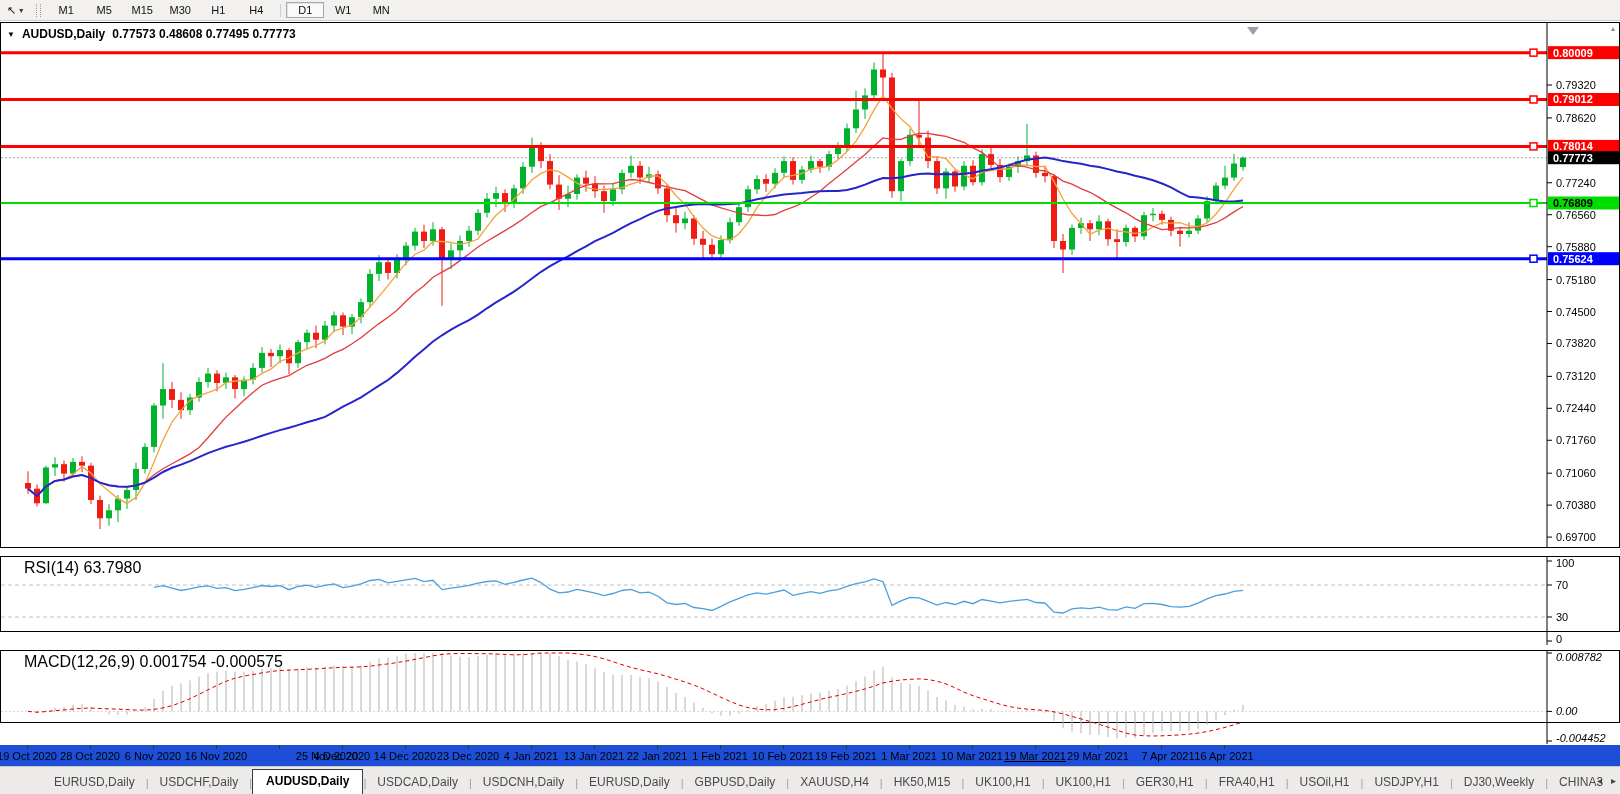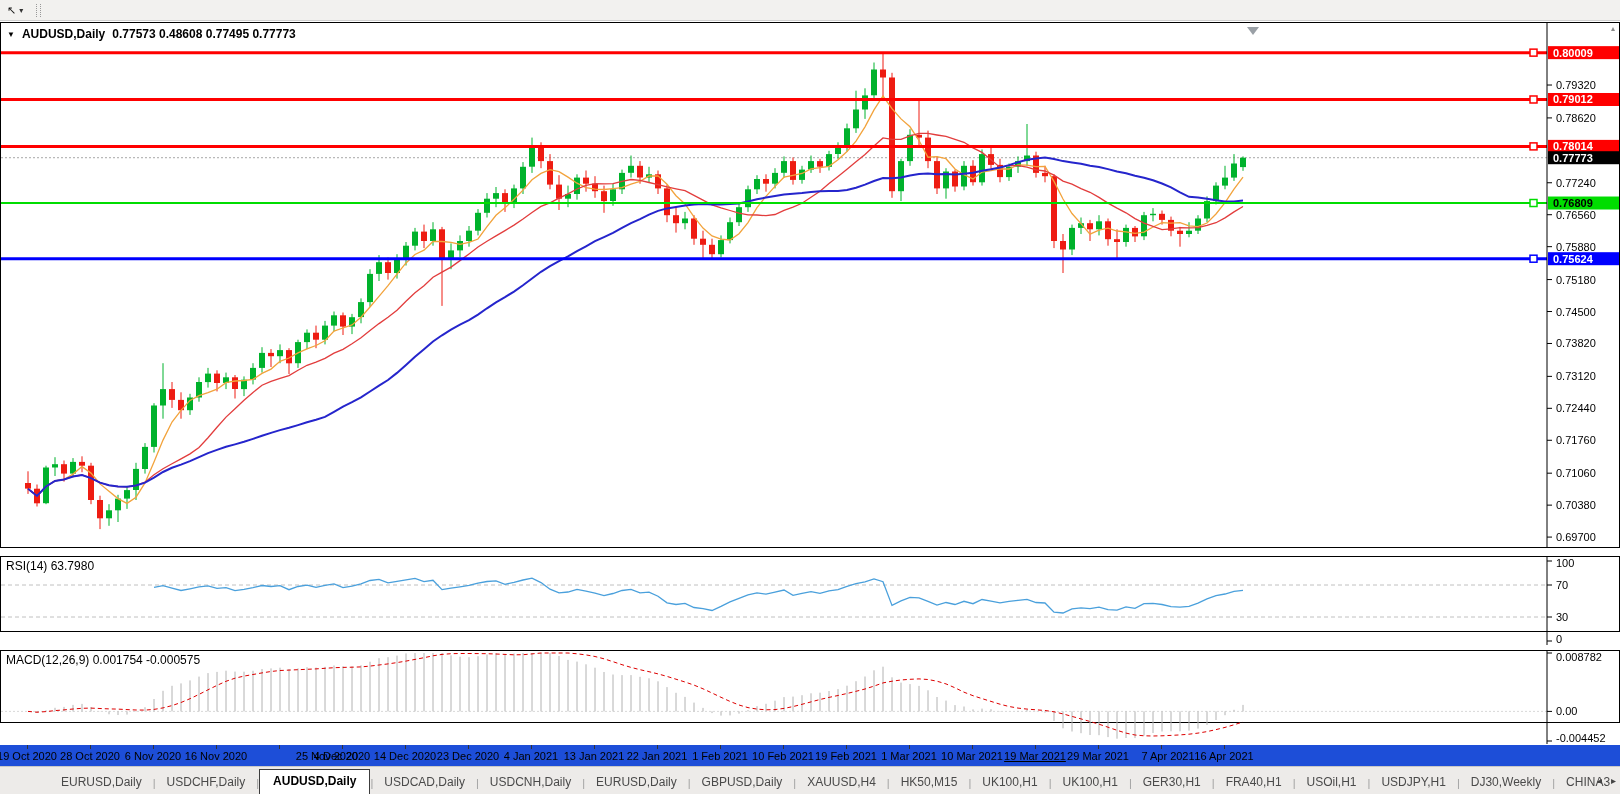--- a/index.html
+++ b/index.html
@@ -11,55 +11,67 @@
   .cursor-btn{display:flex;align-items:center;gap:3px;padding:0 7px;height:18px;}
   .cursor-btn .caret{font-size:8px;color:#333;}
   .grip{width:3px;height:13px;margin:0 6px;border-left:1px dotted #999;border-right:1px dotted #999;}
   .vsep{width:1px;height:13px;background:#cfcfcf;margin:0 5px;}
   .tf-btn{min-width:24px;text-align:center;padding:1px 6px;border:1px solid transparent;cursor:default;}
   .tf-btn.active{background:#fafafa;border:1px solid #a8a8a8;box-shadow:inset 1px 1px 0 #e4e4e4;}
   
   .panel{position:absolute;left:0;width:1620px;background:#fff;border:1px solid #000;box-sizing:border-box;}
   .panel-main{top:22px;height:526px;}
   .panel-rsi{top:556px;height:76px;}
-  .panel-macd{top:650px;height:73px;}
+  .panel-macd{top:650px;height:73px;font-style:italic;}
   .panel svg{display:block;}
   .chart-title{position:absolute;top:27px;left:7px;font-size:12px;font-weight:bold;
                display:flex;align-items:center;gap:7px;z-index:5;}
   .chart-title .tri{font-size:8px;}
   .axis-scroll{position:absolute;top:24px;right:5px;font-size:8px;color:#8a8a8a;z-index:5;}
-  .ind-label{position:absolute;left:6px;font-size:12px;color:#000;z-index:5;}
+  .ind-label{position:absolute;left:24px;font-size:16px;color:#000;z-index:5;}
   .ind-rsi{top:559px;}
   .ind-macd{top:653px;}
   
   .daterow{position:absolute;top:745px;left:0;width:1620px;height:21px;background:#1d4ed8;}
   .dtick{position:absolute;top:0;width:1px;height:4px;background:#333;}
   .dlabel{position:absolute;top:5px;width:80px;text-align:center;font-size:11px;white-space:nowrap;color:#000;}
   
   .tabbar{position:absolute;top:766px;left:0;width:1620px;height:28px;background:#edebe9;
           border-top:1px solid #c8c8c8;box-sizing:border-box;}
-  .tabbar-items{position:absolute;left:12px;bottom:0;display:flex;align-items:flex-end;height:26px;
+  .tabbar-items{position:absolute;left:5px;bottom:0;display:flex;align-items:flex-end;height:26px;
                 padding-left:38px;overflow:hidden;width:1560px;}
   .tab{padding:4px 11px 5px 11px;font-size:12px;color:#4a4a4a;white-space:nowrap;cursor:default;}
   .tab.active{background:#fff;border:1px solid #3c3c3c;border-bottom:none;font-weight:bold;color:#000;
               padding:4px 13px 6px 13px;}
   .tabsep{color:#a0a0a0;padding-bottom:5px;font-size:11px;}
   .tab-arrows{position:absolute;right:4px;bottom:8px;display:flex;gap:9px;font-size:10px;color:#444;}
 </style>
 </head>
 <body>
 
 <div class="app">
 
   <div class="toolbar">
     <div class="cursor-btn">
       <span>↖</span>
       <span class="caret">▾</span>
     </div>
     <div class="grip"></div>
+    <div id="tf-buttons" style="display:flex;align-items:center;">
+        <div class="tf-btn">M1</div>
+        <div class="tf-btn">M5</div>
+        <div class="tf-btn">M15</div>
+        <div class="tf-btn">M30</div>
+        <div class="tf-btn">H1</div>
+        <div class="tf-btn">H4</div>
+        <div class="vsep"></div>
+        <div class="tf-btn active">D1</div>
+        <div class="tf-btn">W1</div>
+        <div class="tf-btn">MN</div>
+      </div>
   </div>
 
   <div class="panel panel-main">
     <svg id="main-svg" width="1618" height="524" viewBox="0 0 1618 524">
         <line x1="0" y1="134.7142857142858" x2="1546" y2="134.7142857142858" stroke="#a8a8a8" stroke-width="1" stroke-dasharray="2 2"></line>
         <line x1="27" y1="448.3" x2="27" y2="470.9" stroke="#ee1c12" stroke-width="1"></line>
         <rect x="24" y="460.0" width="6" height="5.6" fill="#ee1c12"></rect>
         <line x1="36" y1="461.5" x2="36" y2="483.5" stroke="#ee1c12" stroke-width="1"></line>
         <rect x="33" y="465.7" width="6" height="14.6" fill="#ee1c12"></rect>
         <line x1="45" y1="442.7" x2="45" y2="481.2" stroke="#00b22c" stroke-width="1"></line>

